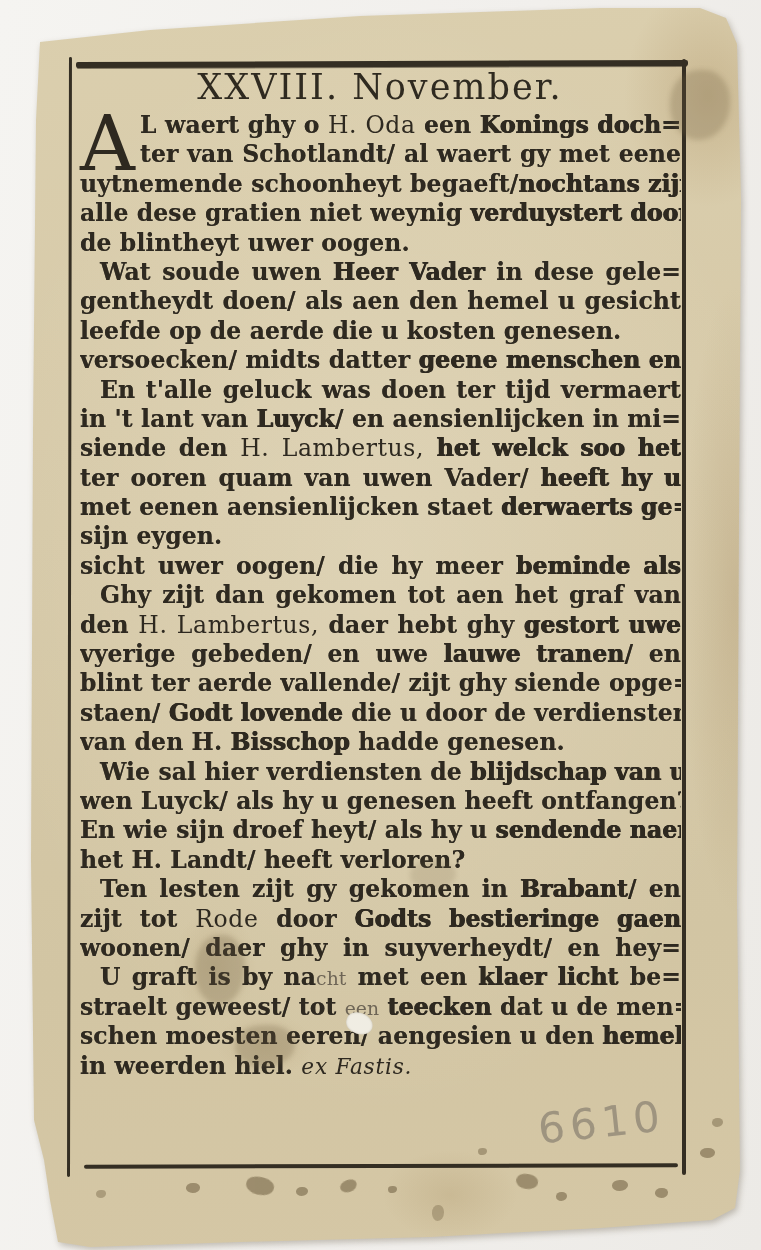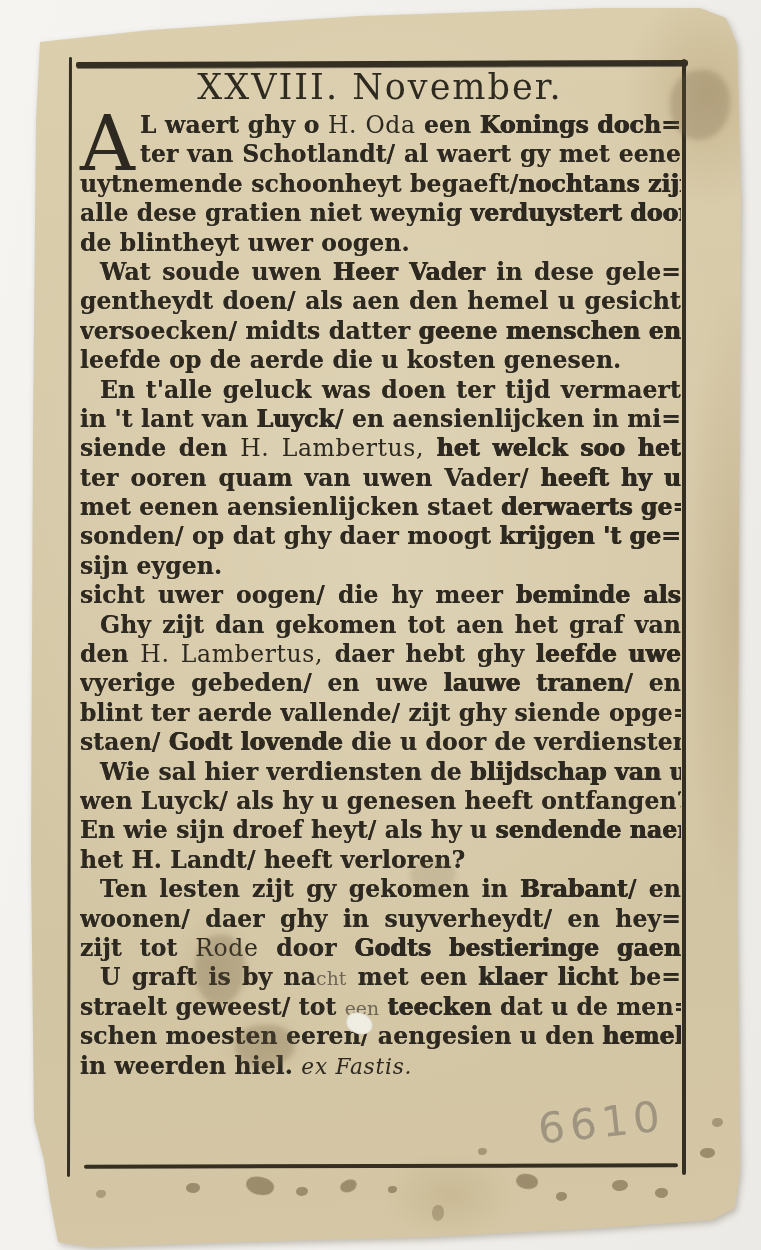--- a/index.html
+++ b/index.html
@@ -104,50 +104,50 @@
           <div>
             <div class="line dc"><span class="s-bl">L waert ghy o </span><span class="s-rm">H. Oda</span><span class="s-bl"> een </span><span class="s-blb">Konings doch=</span></div>
             <div class="line dc"><span class="s-bl">ter van Schotlandt/ al waert gy met eene</span></div>
             <div class="line"><span class="s-bl">uytnemende schoonheyt begaeft/</span><span class="s-blb">nochtans zijn</span></div>
             <div class="line"><span class="s-bl">alle dese gratien niet weynig </span><span class="s-blb">verduystert door</span></div>
             <div class="line noj"><span class="s-bl">de blintheyt uwer oogen.</span></div>
           </div>
           <div>
             <div class="line ind"><span class="s-bl">Wat soude uwen </span><span class="s-blb">Heer Vader</span><span class="s-bl"> in dese gele=</span></div>
             <div class="line"><span class="s-bl">gentheydt doen/ als aen den hemel u gesicht</span></div>
+            <div class="line noj"><span class="s-bl">leefde op de aerde die u kosten genesen.</span></div>
             <div class="line"><span class="s-bl">versoecken/ midts datter </span><span class="s-blb">geene menschen en</span></div>
-            <div class="line noj"><span class="s-bl">leefde op de aerde die u kosten genesen.</span></div>
           </div>
           <div>
             <div class="line ind"><span class="s-bl">En t'alle geluck was doen ter tijd vermaert</span></div>
             <div class="line"><span class="s-bl">in 't lant van </span><span class="s-blb">Luyck</span><span class="s-bl">/ en aensienlijcken in mi=</span></div>
             <div class="line"><span class="s-bl">siende den </span><span class="s-rm">H. Lambertus,</span><span class="s-bl"> </span><span class="s-blb">het welck soo het</span></div>
             <div class="line"><span class="s-bl">ter ooren quam van uwen Vader/ </span><span class="s-blb">heeft hy u</span></div>
             <div class="line"><span class="s-bl">met eenen aensienlijcken staet </span><span class="s-blb">derwaerts ge=</span></div>
-            <div class="line"><span class="s-bl">sonden/ op dat ghy daer moogt </span><span class="s-blb">krijgen 't ge=</span></div>
             <div class="line noj"><span class="s-bl">sijn eygen.</span></div>
             <div class="line"><span class="s-bl">sicht uwer oogen/ die hy meer </span><span class="s-blb">beminde als</span></div>
           </div>
           <div>
             <div class="line ind"><span class="s-bl">Ghy zijt dan gekomen tot aen het graf van</span></div>
-            <div class="line"><span class="s-bl">den </span><span class="s-rm">H. Lambertus,</span><span class="s-bl"> daer hebt ghy </span><span class="s-blb">leefde uwe</span></div>
+            <div class="line"><span class="s-bl">den </span><span class="s-rm">H. Lambertus,</span><span class="s-bl"> daer hebt ghy </span><span class="s-blb">gestort uwe</span></div>
             <div class="line"><span class="s-bl">vyerige gebeden/ en uwe </span><span class="s-blb">lauwe tranen</span><span class="s-bl">/ en</span></div>
             <div class="line"><span class="s-bl">blint ter aerde vallende/ zijt ghy siende opge=</span></div>
             <div class="line"><span class="s-bl">staen/ </span><span class="s-blb">Godt lovende</span><span class="s-bl"> die u door de verdiensten</span></div>
+            <div class="line noj"><span class="s-bl">van den H. </span><span class="s-blb">Bisschop</span><span class="s-bl"> hadde genesen.</span></div>
           </div>
           <div>
             <div class="line ind"><span class="s-bl">Wie sal hier verdiensten de </span><span class="s-blb">blijdschap van u=</span></div>
             <div class="line"><span class="s-bl">wen Luyck/ als hy u genesen heeft ontfangen?</span></div>
             <div class="line"><span class="s-bl">En wie sijn droef heyt/ als hy u </span><span class="s-blb">sendende naer</span></div>
             <div class="line noj"><span class="s-bl">het H. Landt/ heeft verloren?</span></div>
           </div>
           <div>
             <div class="line ind"><span class="s-bl">Ten lesten zijt gy gekomen in </span><span class="s-blb">Brabant</span><span class="s-bl">/ en</span></div>
+            <div class="line"><span class="s-bl">zijt tot </span><span class="s-rm">Rode</span><span class="s-bl"> door </span><span class="s-blb">Godts bestieringe gaen</span></div>
             <div class="line"><span class="s-bl">woonen/ daer ghy in suyverheydt/ en hey=</span></div>
-            <div class="line"><span class="s-bl">zijt tot </span><span class="s-rm">Rode</span><span class="s-bl"> door </span><span class="s-blb">Godts bestieringe gaen</span></div>
           </div>
           <div>
             <div class="line ind"><span class="s-bl">U graft is by na</span><span class="s-dm">cht</span><span class="s-bl"> met een </span><span class="s-blb">klaer licht</span><span class="s-bl"> be=</span></div>
             <div class="line"><span class="s-bl">straelt geweest/ tot </span><span class="s-dm">een</span><span class="s-bl"> </span><span class="s-blb">teecken</span><span class="s-bl"> dat u de men=</span></div>
             <div class="line"><span class="s-bl">schen moesten eeren/ aengesien u den </span><span class="s-blb">hemel soo</span></div>
             <div class="line noj"><span class="s-bl">in weerden hiel. </span><span class="s-it">ex Fastis.</span></div>
           </div>
         </div>
 
       <div class="patch"></div>

